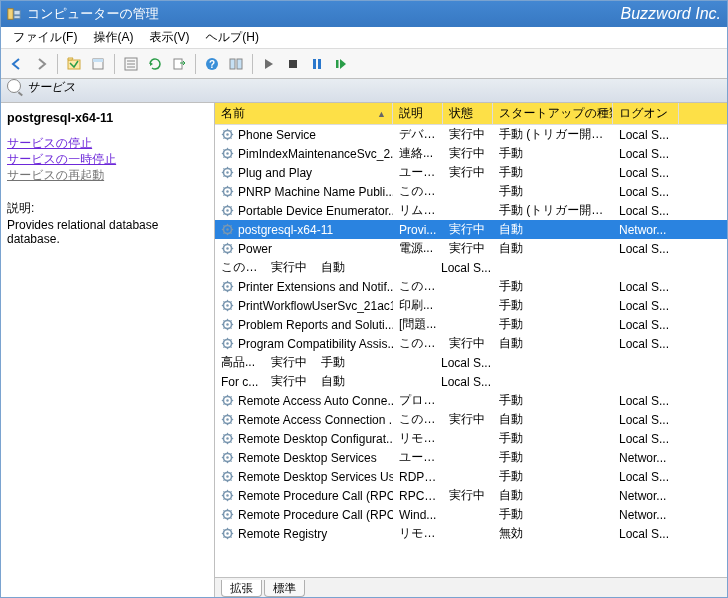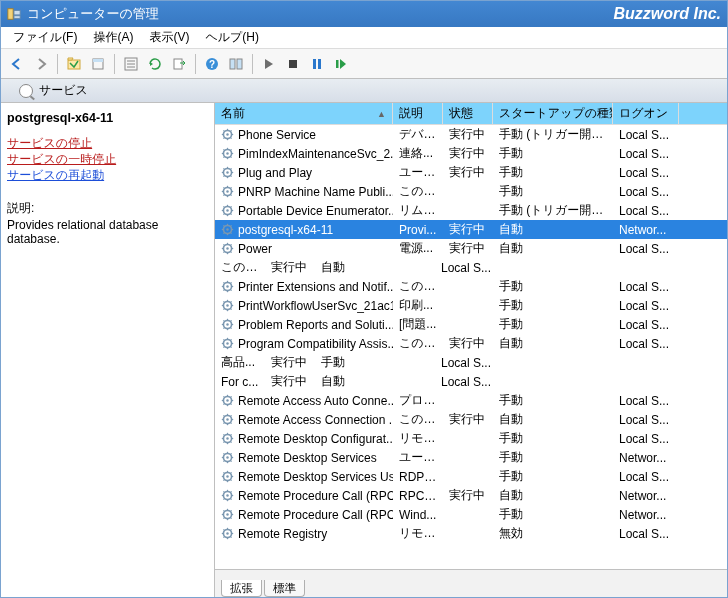--- a/index.html
+++ b/index.html
@@ -17,21 +17,21 @@
   background: linear-gradient(#4387d2, #3778c2);
   color: #fff;
   display: flex;
   align-items: center;
   padding: 8px 6px;
 }
 .titlebar .app-icon {
   width: 14px; height: 14px; margin-right: 6px;
 }
 .titlebar .title { flex: 1; font-size: 13px; font-weight: 500; }
-.titlebar .brand { font-style: italic; font-weight: bold; font-size: 16px; }
+.titlebar .brand { font-style: italic; font-weight: normal; font-size: 16px; }
 
 .menubar {
   height: 22px;
   border-bottom: 1px solid #dcdcdc;
   display: flex;
   padding: 0 4px;
   align-items: center;
 }
 .menubar span {
   padding: 5px 8px;
@@ -54,22 +54,22 @@
   width: 22px; height: 22px;
   display: flex; align-items: center; justify-content: center;
   border: 1px solid transparent;
 }
 
 .subhead {
   height: 24px;
   background: linear-gradient(#e8edf2,#d7dee8);
   border-bottom: 1px solid #bfbfbf;
   display: flex;
-  align-items: center;
-  padding: 0 18px;
+  padding: 0 6px;
+  font-style: italic;
 }
 .subhead .lens {
   width: 14px; height: 14px; margin-right: 6px;
   border: 1px solid #888; border-radius: 50%; position: relative;
   background: #fff;
 }
 .subhead .lens::after {
   content:""; position:absolute; width:5px; height:1.5px; background:#888;
   bottom:-2px; right:-3px; transform: rotate(40deg);
 }
@@ -79,38 +79,38 @@
   height: calc(100% - 26px - 22px - 30px - 24px);
 }
 
 .leftpane {
   width: 214px;
   padding: 8px 6px;
   border-right: 1px solid #bfbfbf;
   overflow: hidden;
 }
 .leftpane .svc-title { font-weight: bold; margin-bottom: 10px; font-size: 12.5px; }
-.leftpane a.svclink { color: #b91c1c; text-decoration: underline; display:block; line-height: 1.35; cursor:pointer; }
-.leftpane a.selected { color: #1d4ed8; }
+.leftpane a.svclink { color: #6d28d9; text-decoration: underline; display:block; line-height: 1.35; cursor:pointer; }
+.leftpane a.selected { color: #737373; }
 .leftpane .desc-label { margin-top: 16px; }
 .leftpane .desc-text { margin-top: 1px; }
 
 .rightpane {
   flex: 1;
   display: flex;
   flex-direction: column;
   overflow: hidden;
   position: relative;
 }
 
 .listhead {
   display: flex;
   height: 22px;
   border-bottom: 1px solid #dcdcdc;
-  background: #7dd3fc;
+  background: #fde047;
   user-select: none;
 }
 .listhead .col {
   border-right: 1px solid #dcdcdc;
   padding: 3px 6px;
   white-space: nowrap;
   overflow: hidden;
   text-overflow: ellipsis;
   display:flex; align-items:center;
 }
@@ -146,21 +146,21 @@
 .gear svg { display:block; }
 
 .tabstrip {
   position:absolute;
   bottom:0; left:6px;
   display:flex;
   gap:2px;
   align-items:flex-end;
 }
 .tabstrip-outer {
-  height:28px;
+  height:20px;
   border-top: 1px solid #c0c0c0;
   background:#f2f2f2;
 }
 .tabstrip .tab {
   border:1px solid #b0b0b0; border-top:none;
   background:#f8f8f8;
   padding: 1px 8px 0 8px;
   border-radius: 0 0 4px 4px;
   font-size: 11.5px;
 }

